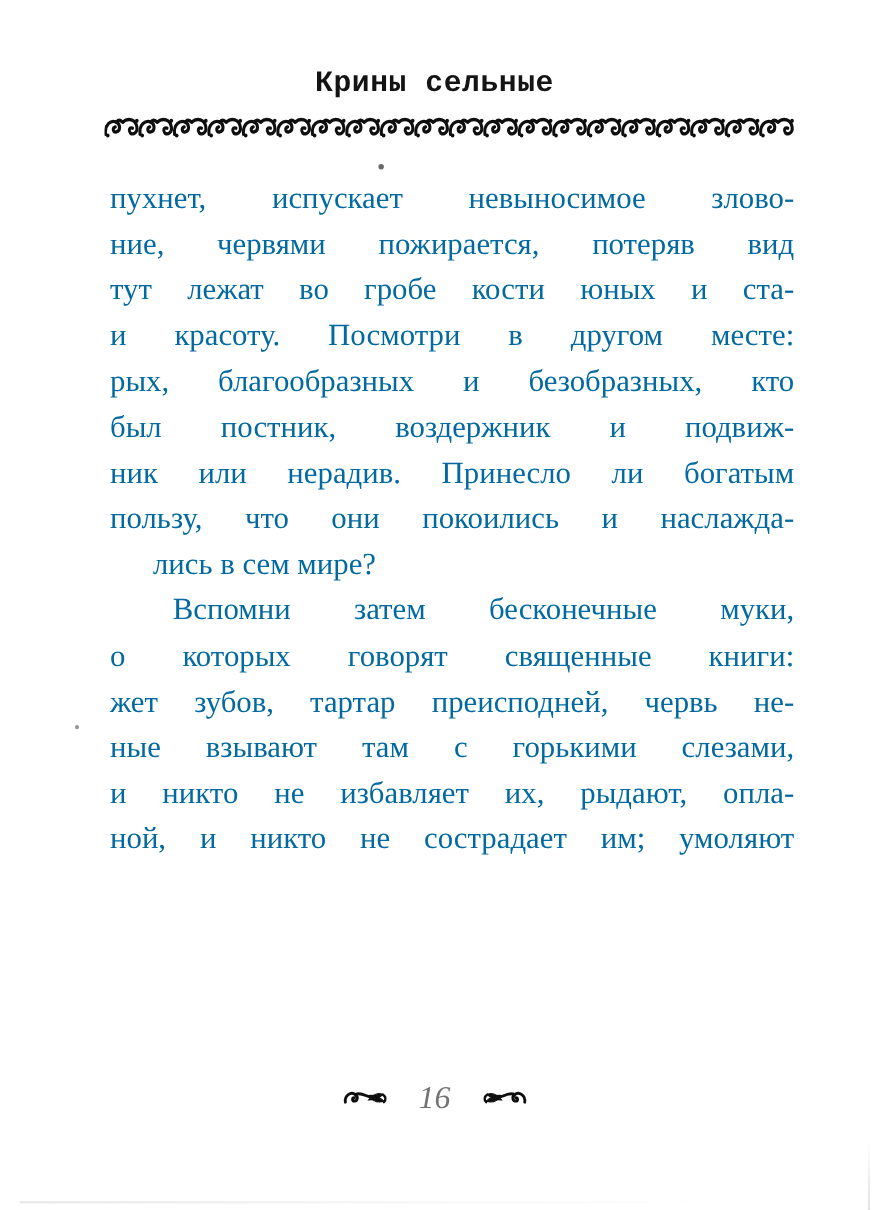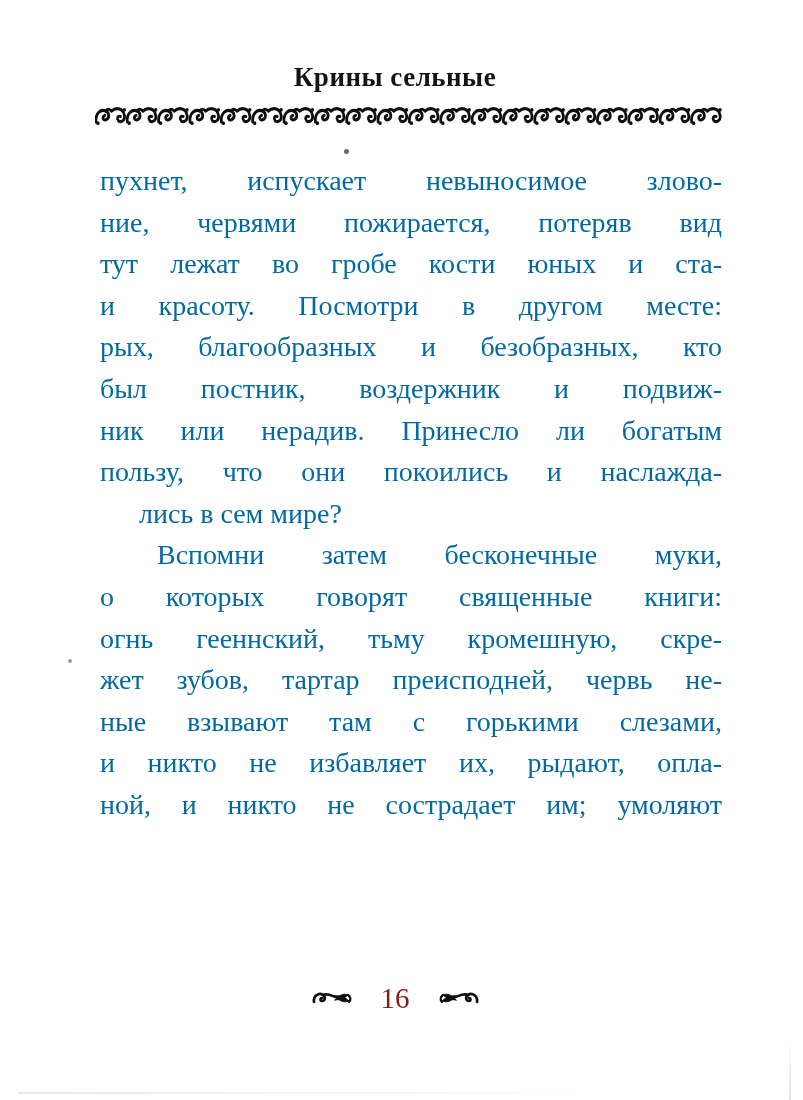--- a/index.html
+++ b/index.html
@@ -15,21 +15,21 @@
     font-family: "Liberation Serif", "DejaVu Serif", serif;
     color: #1b1b1b;
     overflow: hidden;
   }
   .header-title {
     position: absolute;
     top: 62px;
     left: 0;
     width: 790px;
     text-align: center;
-    font-family: Liberation Serif, serif;
+    font-family: Liberation Mono, monospace;
     font-size: 27px;
     font-weight: bold;
     letter-spacing: 0.5px;
     color: #141414;
   }
   .ornament-band {
     position: absolute;
     top: 101px;
     left: 95px;
     width: 627px;
@@ -65,21 +65,22 @@
     left: 0;
     width: 790px;
     display: flex;
     justify-content: center;
     align-items: center;
     gap: 28px;
   }
   .page-number {
     font-size: 29px;
     font-weight: normal;
-    color: #7f1d1d;
+    color: #737373;
+    font-style: italic;
   }
   .flourish { width: 42px; height: 22px; }
   .flourish svg { display: block; width: 100%; height: 100%; }
   .flourish.mirrored svg { transform: scaleX(-1); }
   .scan-artifact { position: absolute; background: #b9b9b9; border-radius: 50%; }
   .artifact-dot-1 { left: 344px; top: 149px; width: 5px; height: 5px; background:#6a6a6a; }
   .artifact-dot-2 { left: 68px; top: 659px; width: 4px; height: 4px; background:#9a9a9a; }
   .artifact-edge-bottom {
     position: absolute; left: 18px; top: 1092px; width: 640px; height: 2px;
     background: linear-gradient(90deg, #e8e8e8, #f3f3f3 40%, transparent);
@@ -146,21 +147,20 @@
         <div class="text-line">и красоту. Посмотри в другом месте:</div>
         <div class="text-line">рых, благообразных и безобразных, кто</div>
         <div class="text-line">был постник, воздержник и подвиж-</div>
         <div class="text-line">ник или нерадив. Принесло ли богатым</div>
         <div class="text-line">пользу, что они покоились и наслажда-</div>
         <div class="text-line">лись в сем мире?</div>
       </div>
     <div class="paragraph indent-first">
         <div class="text-line">Вспомни затем бесконечные муки,</div>
         <div class="text-line">о которых говорят священные книги:</div>
-        <div class="text-line">огнь гееннский, тьму кромешную, скре-</div>
         <div class="text-line">жет зубов, тартар преисподней, червь не-</div>
         <div class="text-line">ные взывают там с горькими слезами,</div>
         <div class="text-line">и никто не избавляет их, рыдают, опла-</div>
         <div class="text-line">ной, и никто не сострадает им; умоляют</div>
       </div>
   </div>
 
   <div class="footer">
     <div class="flourish">
       <svg viewBox="0 0 42 22" aria-hidden="true">

